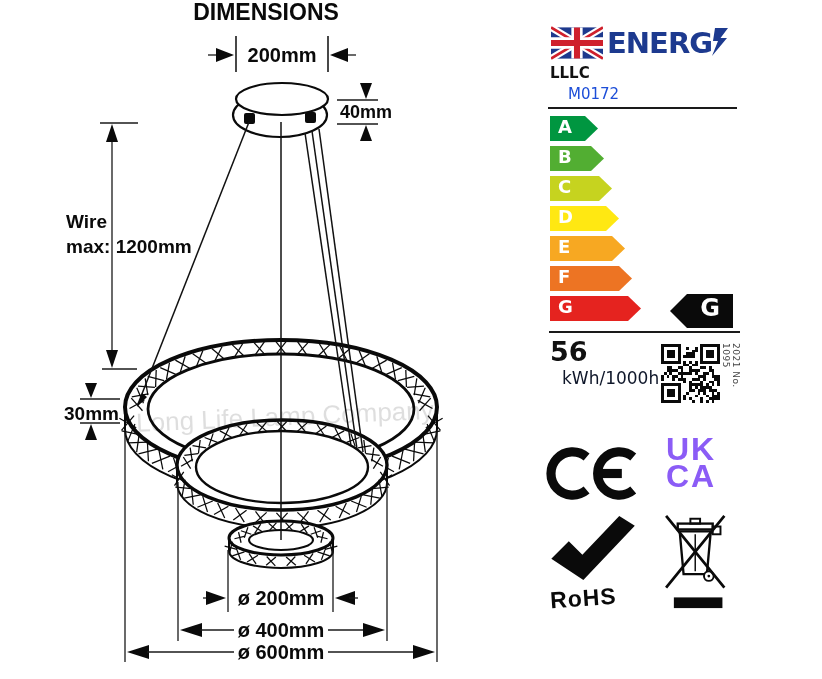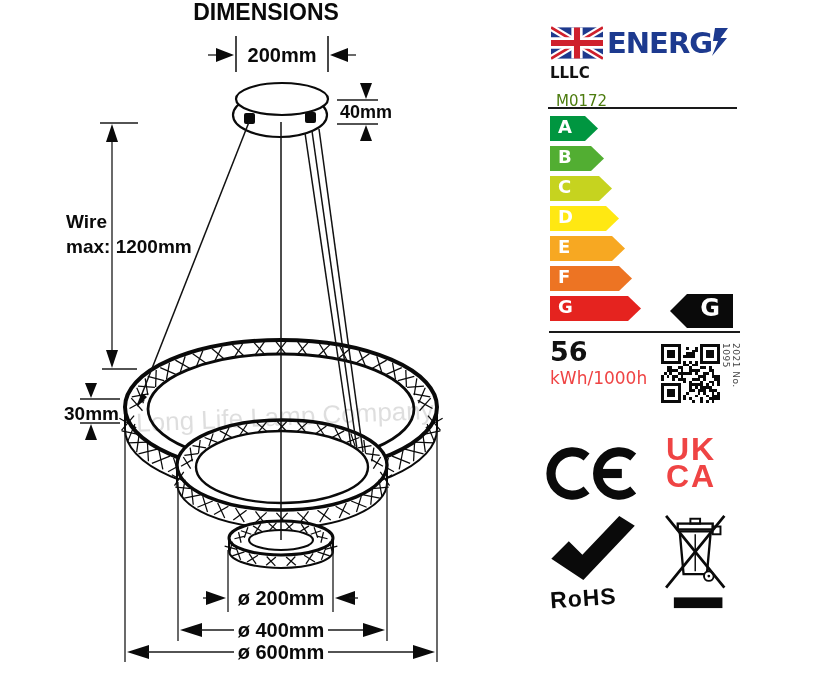--- a/index.html
+++ b/index.html
@@ -18,41 +18,41 @@
   #watermark{position:absolute;left:136px;top:400px;width:360px;
      font:26px "Liberation Sans",sans-serif;color:#000;opacity:0.13;
      transform:rotate(-2.5deg);white-space:nowrap;mix-blend-mode:multiply;pointer-events:none;}
   
   #energy{position:absolute;left:548px;top:0;width:200px;height:528px;}
   #flag{position:absolute;left:3px;top:26px;width:52px;height:34px;}
   #energ-word{position:absolute;left:59px;top:26px;font:bold 29px "DejaVu Sans",sans-serif;
      color:#1d3a8f;letter-spacing:-1px;}
   #bolt{position:absolute;left:163px;top:28px;}
   #brand{position:absolute;left:2px;top:64px;font:bold 15px "DejaVu Sans",sans-serif;color:#111;}
-  #model{position:absolute;left:8px;top:85px;font:15px "DejaVu Sans",sans-serif;color:#4d7c0f;margin-top:7px;}
+  #model{position:absolute;left:20px;top:85px;font:15px "DejaVu Sans",sans-serif;color:#1d4ed8;}
   .hline{position:absolute;height:2px;background:#1a1a1a;}
   #line1{left:0;top:107px;width:189px;}
   #line2{left:1px;top:331px;width:191px;}
   #scale{position:absolute;left:2px;top:116px;}
   .erow{position:relative;height:25px;margin-bottom:5px;}
   .ebar{height:25px;clip-path:polygon(0 0,calc(100% - 13px) 0,100% 50%,calc(100% - 13px) 100%,0 100%);}
   .eletter{position:absolute;left:8px;top:0;line-height:25px;font:bold 18px "DejaVu Sans",sans-serif;color:#fff;}
   #g-indicator{position:absolute;left:122px;top:294px;width:63px;height:34px;background:#0a0a0a;
      clip-path:polygon(0 50%,17px 0,100% 0,100% 100%,17px 100%);}
   #g-indicator span{display:block;padding-left:17px;text-align:center;line-height:34px;
      font:bold 24px "DejaVu Sans",sans-serif;color:#fff;}
   #kwh-value{position:absolute;left:2px;top:338px;font:bold 27px "DejaVu Sans",sans-serif;color:#111;line-height:1;}
-  #kwh-unit{position:absolute;left:2px;top:368px;font:17px "DejaVu Sans",sans-serif;color:#ef4444;}
+  #kwh-unit{position:absolute;left:14px;top:368px;font:17px "DejaVu Sans",sans-serif;color:#0f172a;}
   #qr{position:absolute;left:113px;top:344px;width:59px;height:59px;}
   #reg{position:absolute;left:173px;top:343px;height:64px;writing-mode:vertical-rl;
      font:9px "DejaVu Sans",sans-serif;color:#444;letter-spacing:0.5px;}
   
   #ce-mark{position:absolute;left:-2px;top:440px;}
   #ukca{position:absolute;left:118px;top:436px;font:bold 32px "Liberation Sans",sans-serif;
-     color:#ef4444;line-height:0.85;letter-spacing:2px;}
+     color:#8b5cf6;line-height:0.85;letter-spacing:2px;}
   #rohs{position:absolute;left:2px;top:516px;width:95px;}
   #rohs-text{font:bold 23px "Liberation Sans",sans-serif;color:#0a0a0a;letter-spacing:1px;
      transform:rotate(-4deg);margin-top:-2px;}
   #weee{position:absolute;left:116px;top:510px;}
 </style>
 </head>
 <body>
 
 <div id="stage">
 

